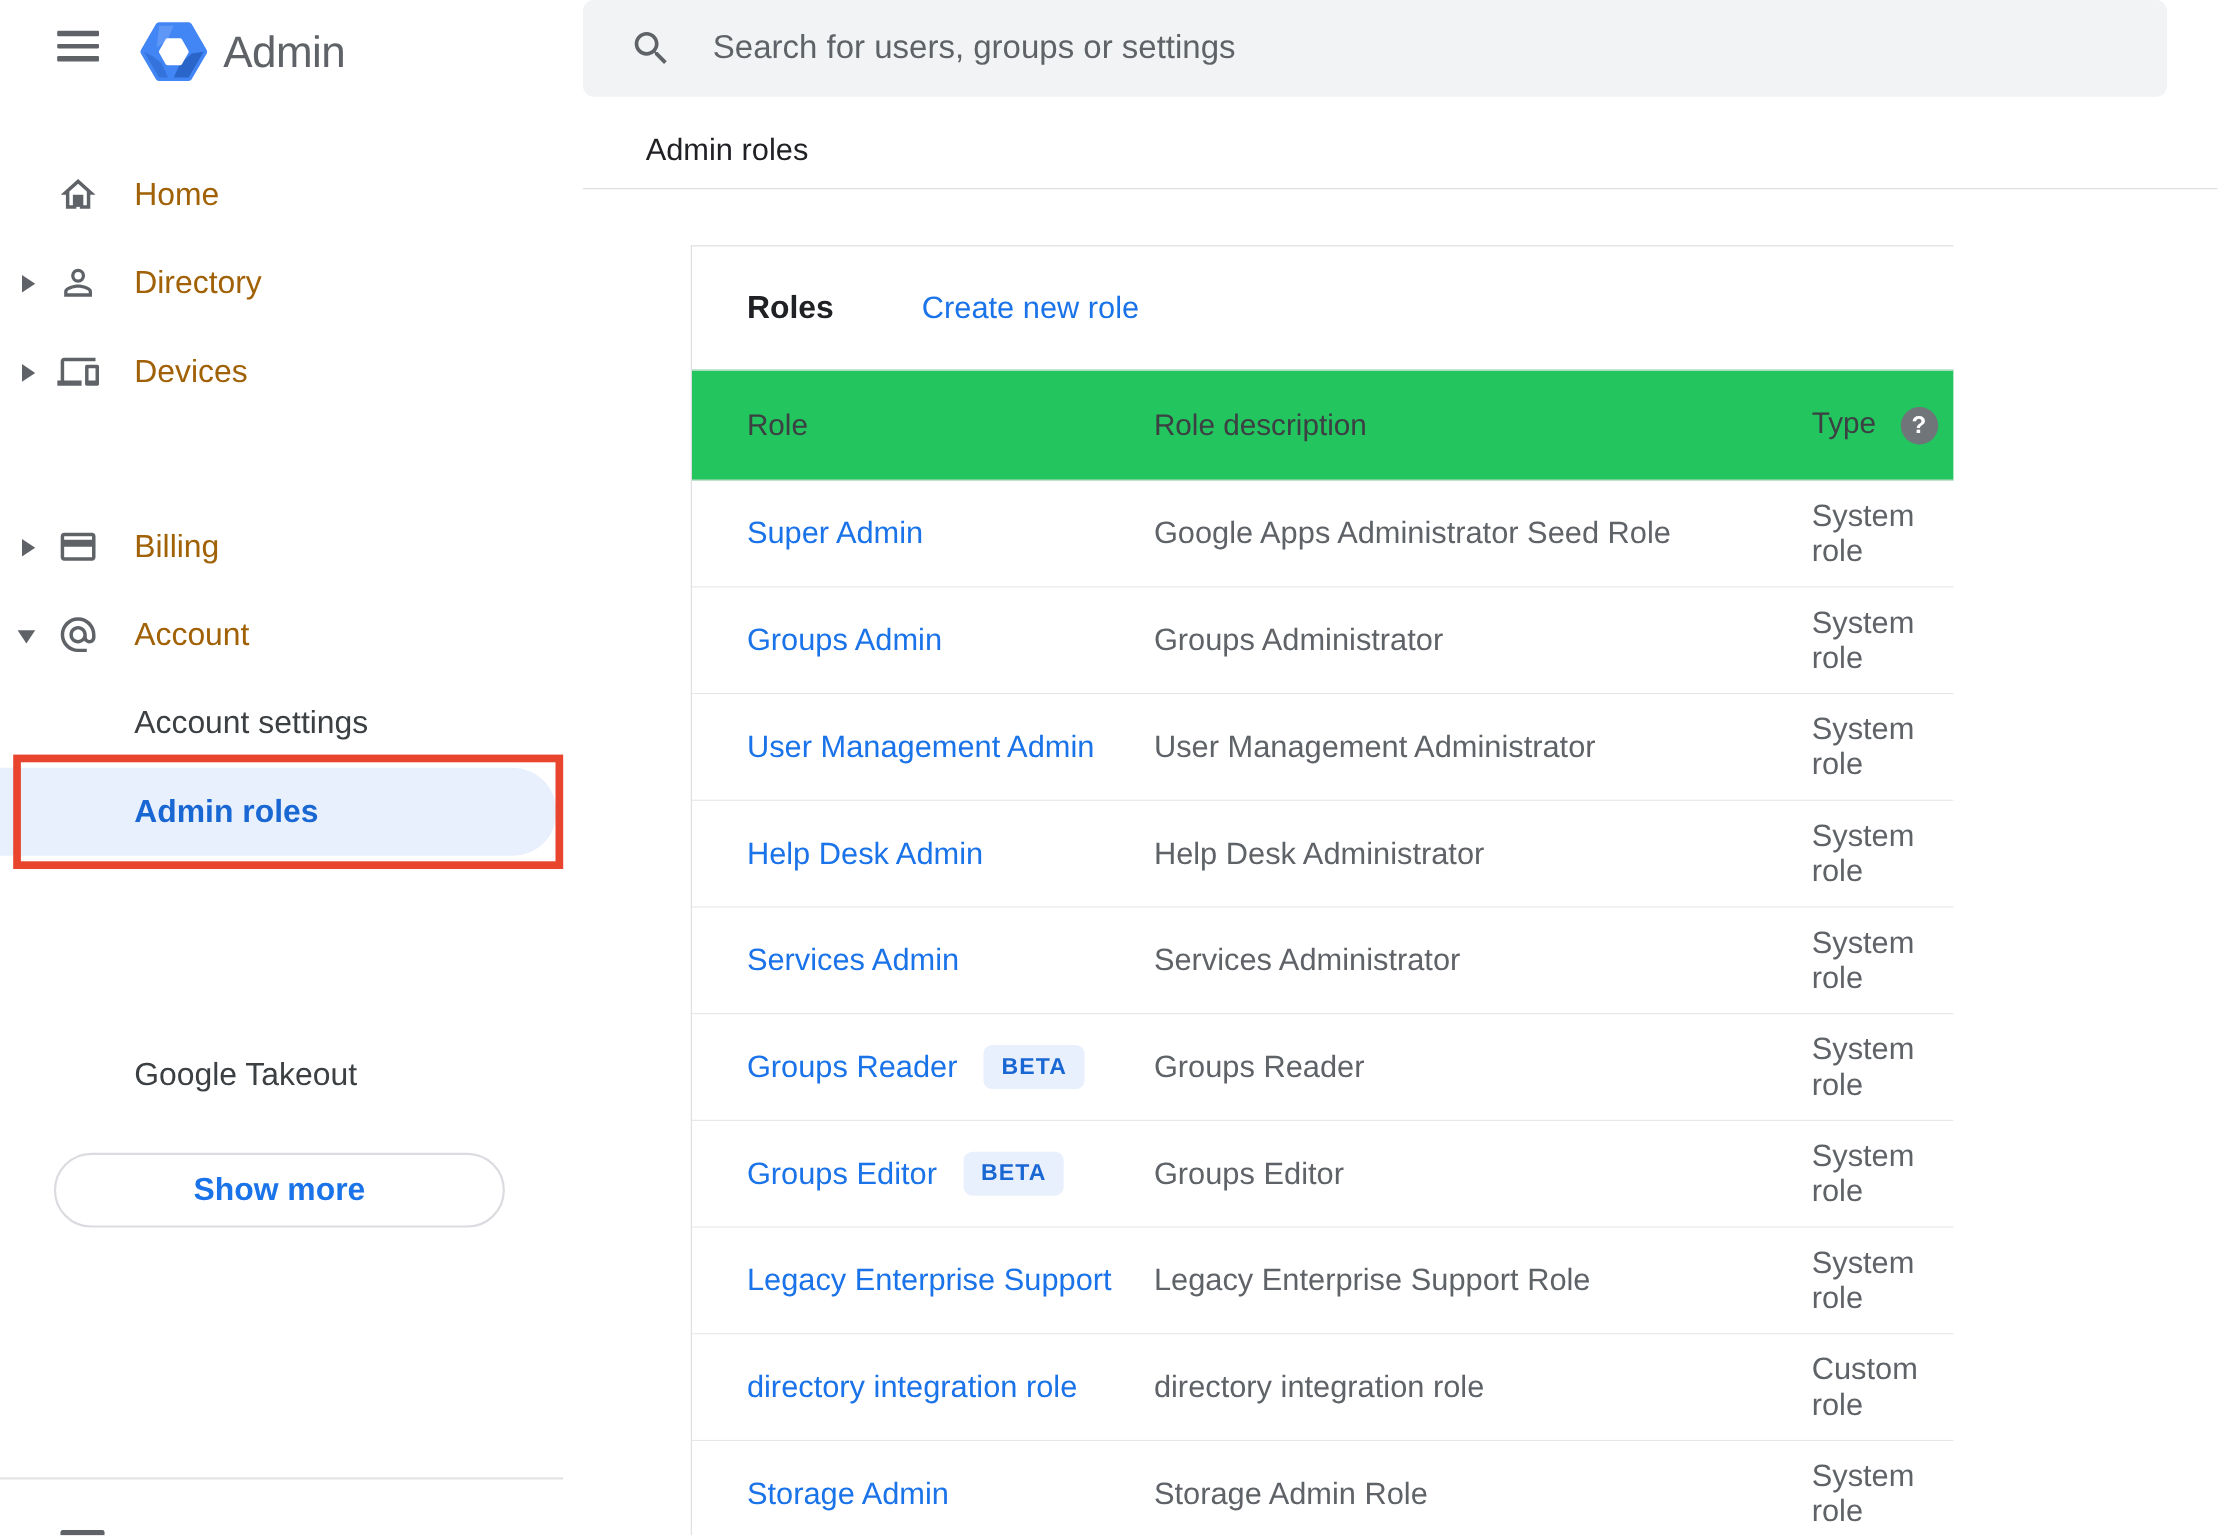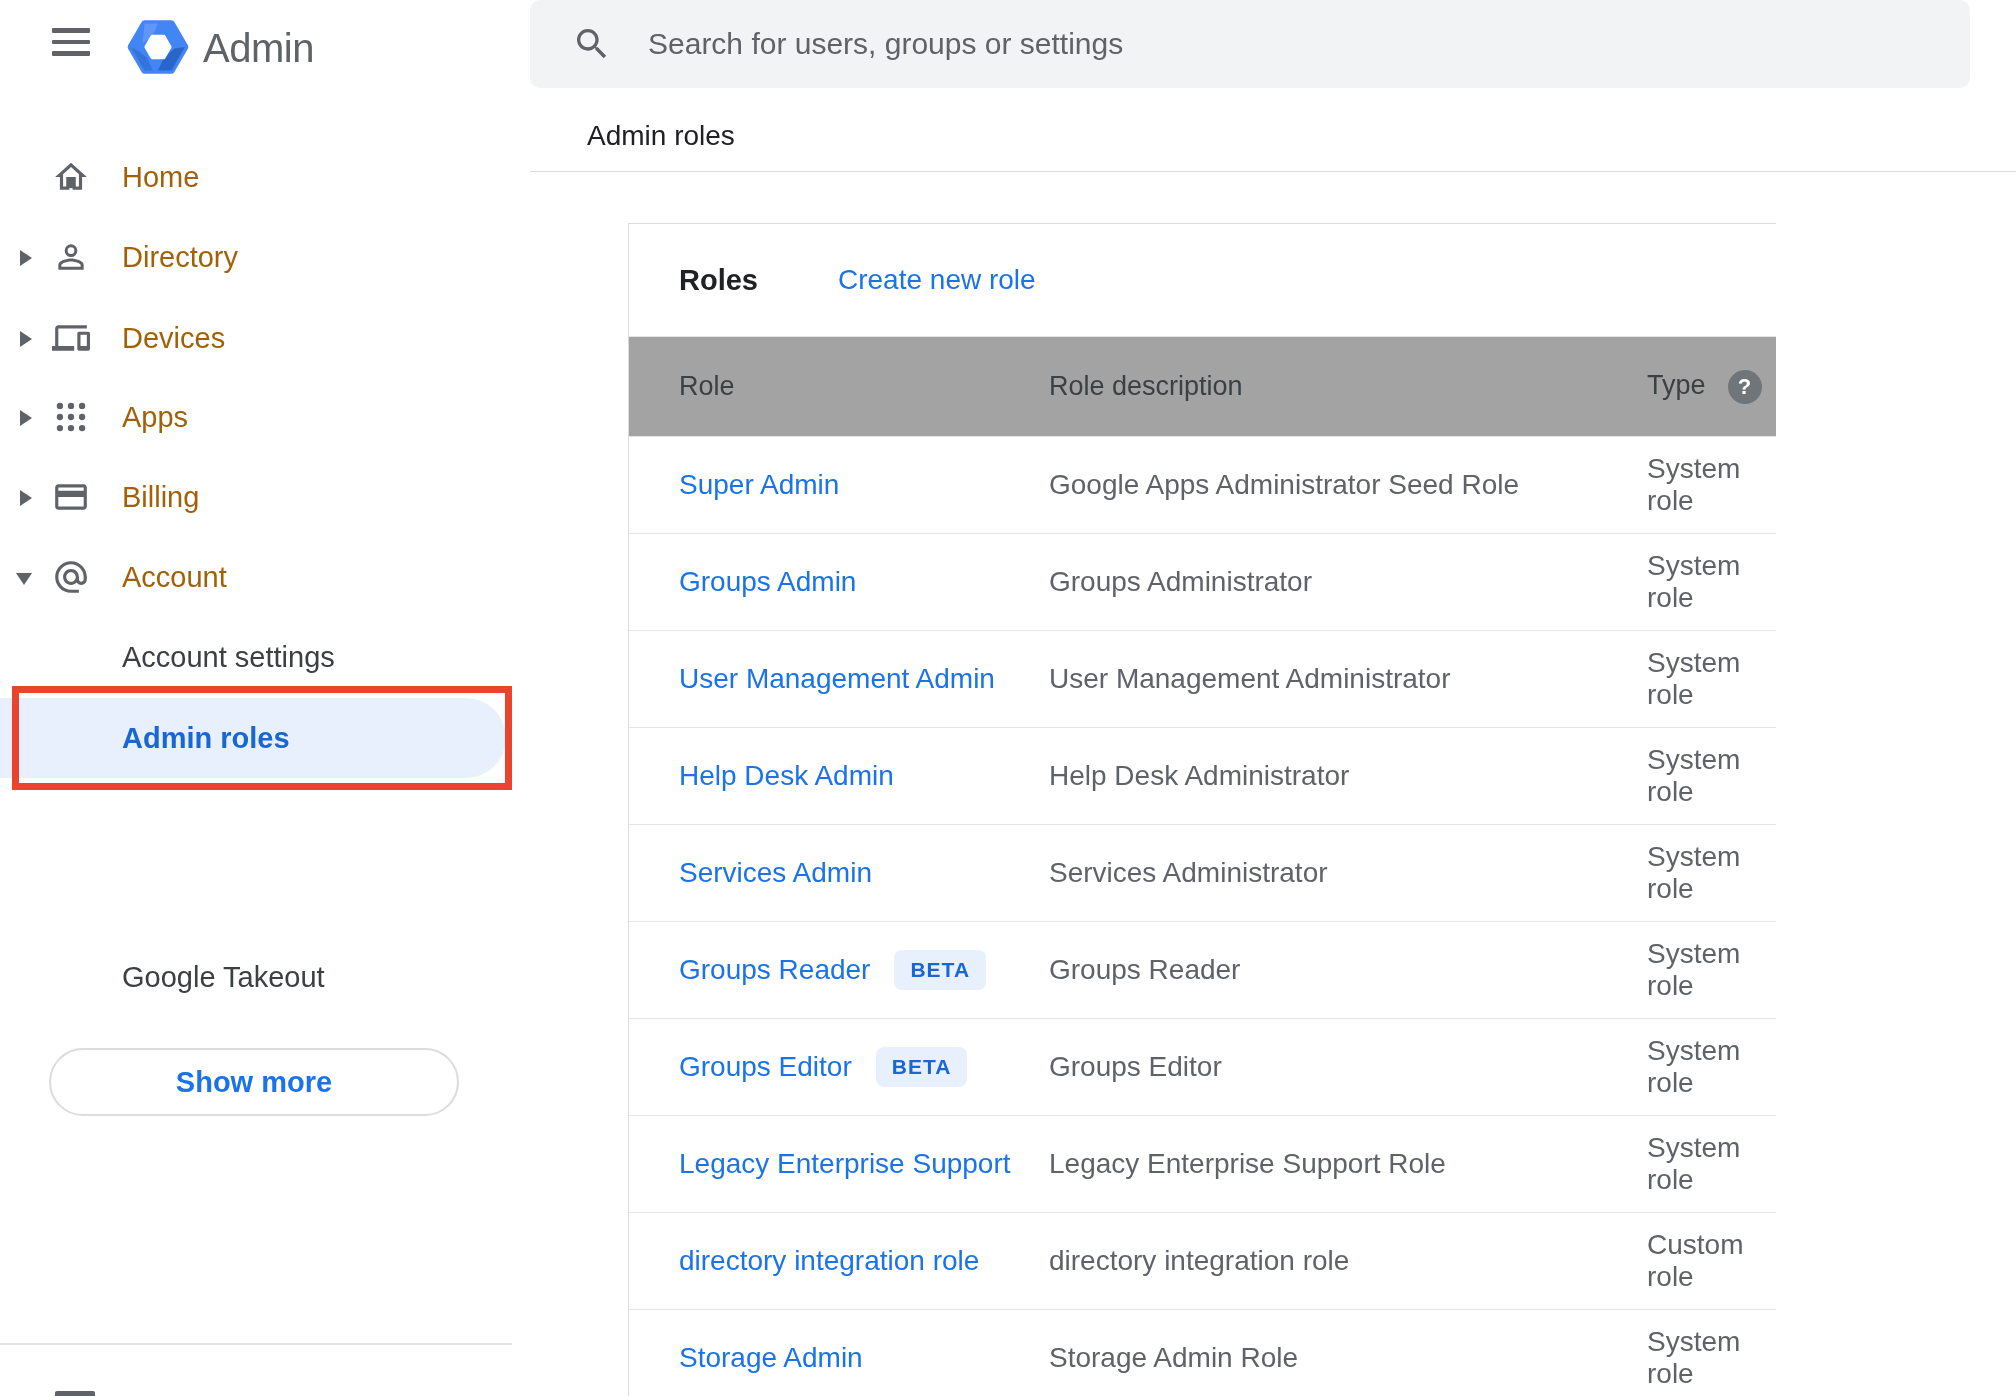--- a/index.html
+++ b/index.html
@@ -54,21 +54,21 @@
   
   #card { position:absolute; left:628px; top:223px; width:1148px; height:1173px; background:#fff;
     border-top:1px solid #dadce0; border-left:1px solid #dadce0; overflow:hidden; }
   #card-head { position:relative; height:112px; }
   #card-title { position:absolute; left:50px; top:0; height:112px; line-height:112px; font-size:29px;
     color:#202124; font-weight:bold; }
   #create-link { position:absolute; left:209px; top:0; height:112px; line-height:112px; font-size:28px;
     color:#1a73e8; text-decoration:none; cursor:pointer; }
 
   .trow, #thead { display:flex; align-items:center; padding-left:50px; }
-  #thead { height:101px; background:#a3a3a3; border-top:1px solid #e6e6e6; border-bottom:1px solid #e6e6e6;
+  #thead { height:101px; background:#22c55e; border-top:1px solid #e6e6e6; border-bottom:1px solid #e6e6e6;
     font-size:27px; color:#3c4043; }
   .c1 { width:370px; display:flex; align-items:center; }
   .c2 { width:598px; }
   .c3 { flex:1; }
   #help-icon { display:inline-flex; width:34px; height:34px; border-radius:50%; background:#70757a; color:#fff;
     font-size:22px; font-weight:bold; align-items:center; justify-content:center; margin-left:22px; cursor:pointer; }
   .trow { height:97px; border-bottom:1px solid #e6e6e6; font-size:28px; color:#5f6368; }
   .rlink { color:#1a73e8; text-decoration:none; cursor:pointer; }
   .beta { margin-left:24px; background:#e8f0fe; color:#1967d2; font-size:21px; font-weight:bold;
     letter-spacing:1px; padding:8px 16px; border-radius:8px; }
@@ -112,35 +112,20 @@
     </div>
 
     <div class="nav-item" style="top:298px">
       <span class="nav-arrow"></span>
       <svg class="nav-icon" viewBox="0 0 24 24">
           <path d="M4 6h18V4H4c-1.1 0-2 .9-2 2v11H0v3h14v-3H4V6zm19 2h-6c-.55 0-1 .45-1 1v10c0 .55.45 1 1 1h6c.55 0 1-.45 1-1V9c0-.55-.45-1-1-1zm-1 9h-4v-7h4v7z"></path>
         </svg>
       <span class="nav-label">Devices</span>
     </div>
 
-    <div class="nav-item" style="top:377px">
-      <span class="nav-arrow"></span>
-      <svg class="nav-icon" viewBox="0 0 24 24">
-        <circle cx="5" cy="5" r="2"></circle>
-          <circle cx="12" cy="5" r="2"></circle>
-          <circle cx="19" cy="5" r="2"></circle>
-        <circle cx="5" cy="12" r="2"></circle>
-          <circle cx="12" cy="12" r="2"></circle>
-          <circle cx="19" cy="12" r="2"></circle>
-        <circle cx="5" cy="19" r="2"></circle>
-          <circle cx="12" cy="19" r="2"></circle>
-          <circle cx="19" cy="19" r="2"></circle>
-        </svg>
-      <span class="nav-label">Apps</span>
-    </div>
 
     <div class="nav-item" style="top:457px">
       <span class="nav-arrow"></span>
       <svg class="nav-icon" viewBox="0 0 24 24">
           <path d="M20 4H4c-1.11 0-1.99.89-1.99 2L2 18c0 1.11.89 2 2 2h16c1.11 0 2-.89 2-2V6c0-1.11-.89-2-2-2zm0 14H4v-6h16v6zm0-10H4V6h16v2z"></path>
         </svg>
       <span class="nav-label">Billing</span>
     </div>
 
     <div class="nav-item" style="top:537px">

